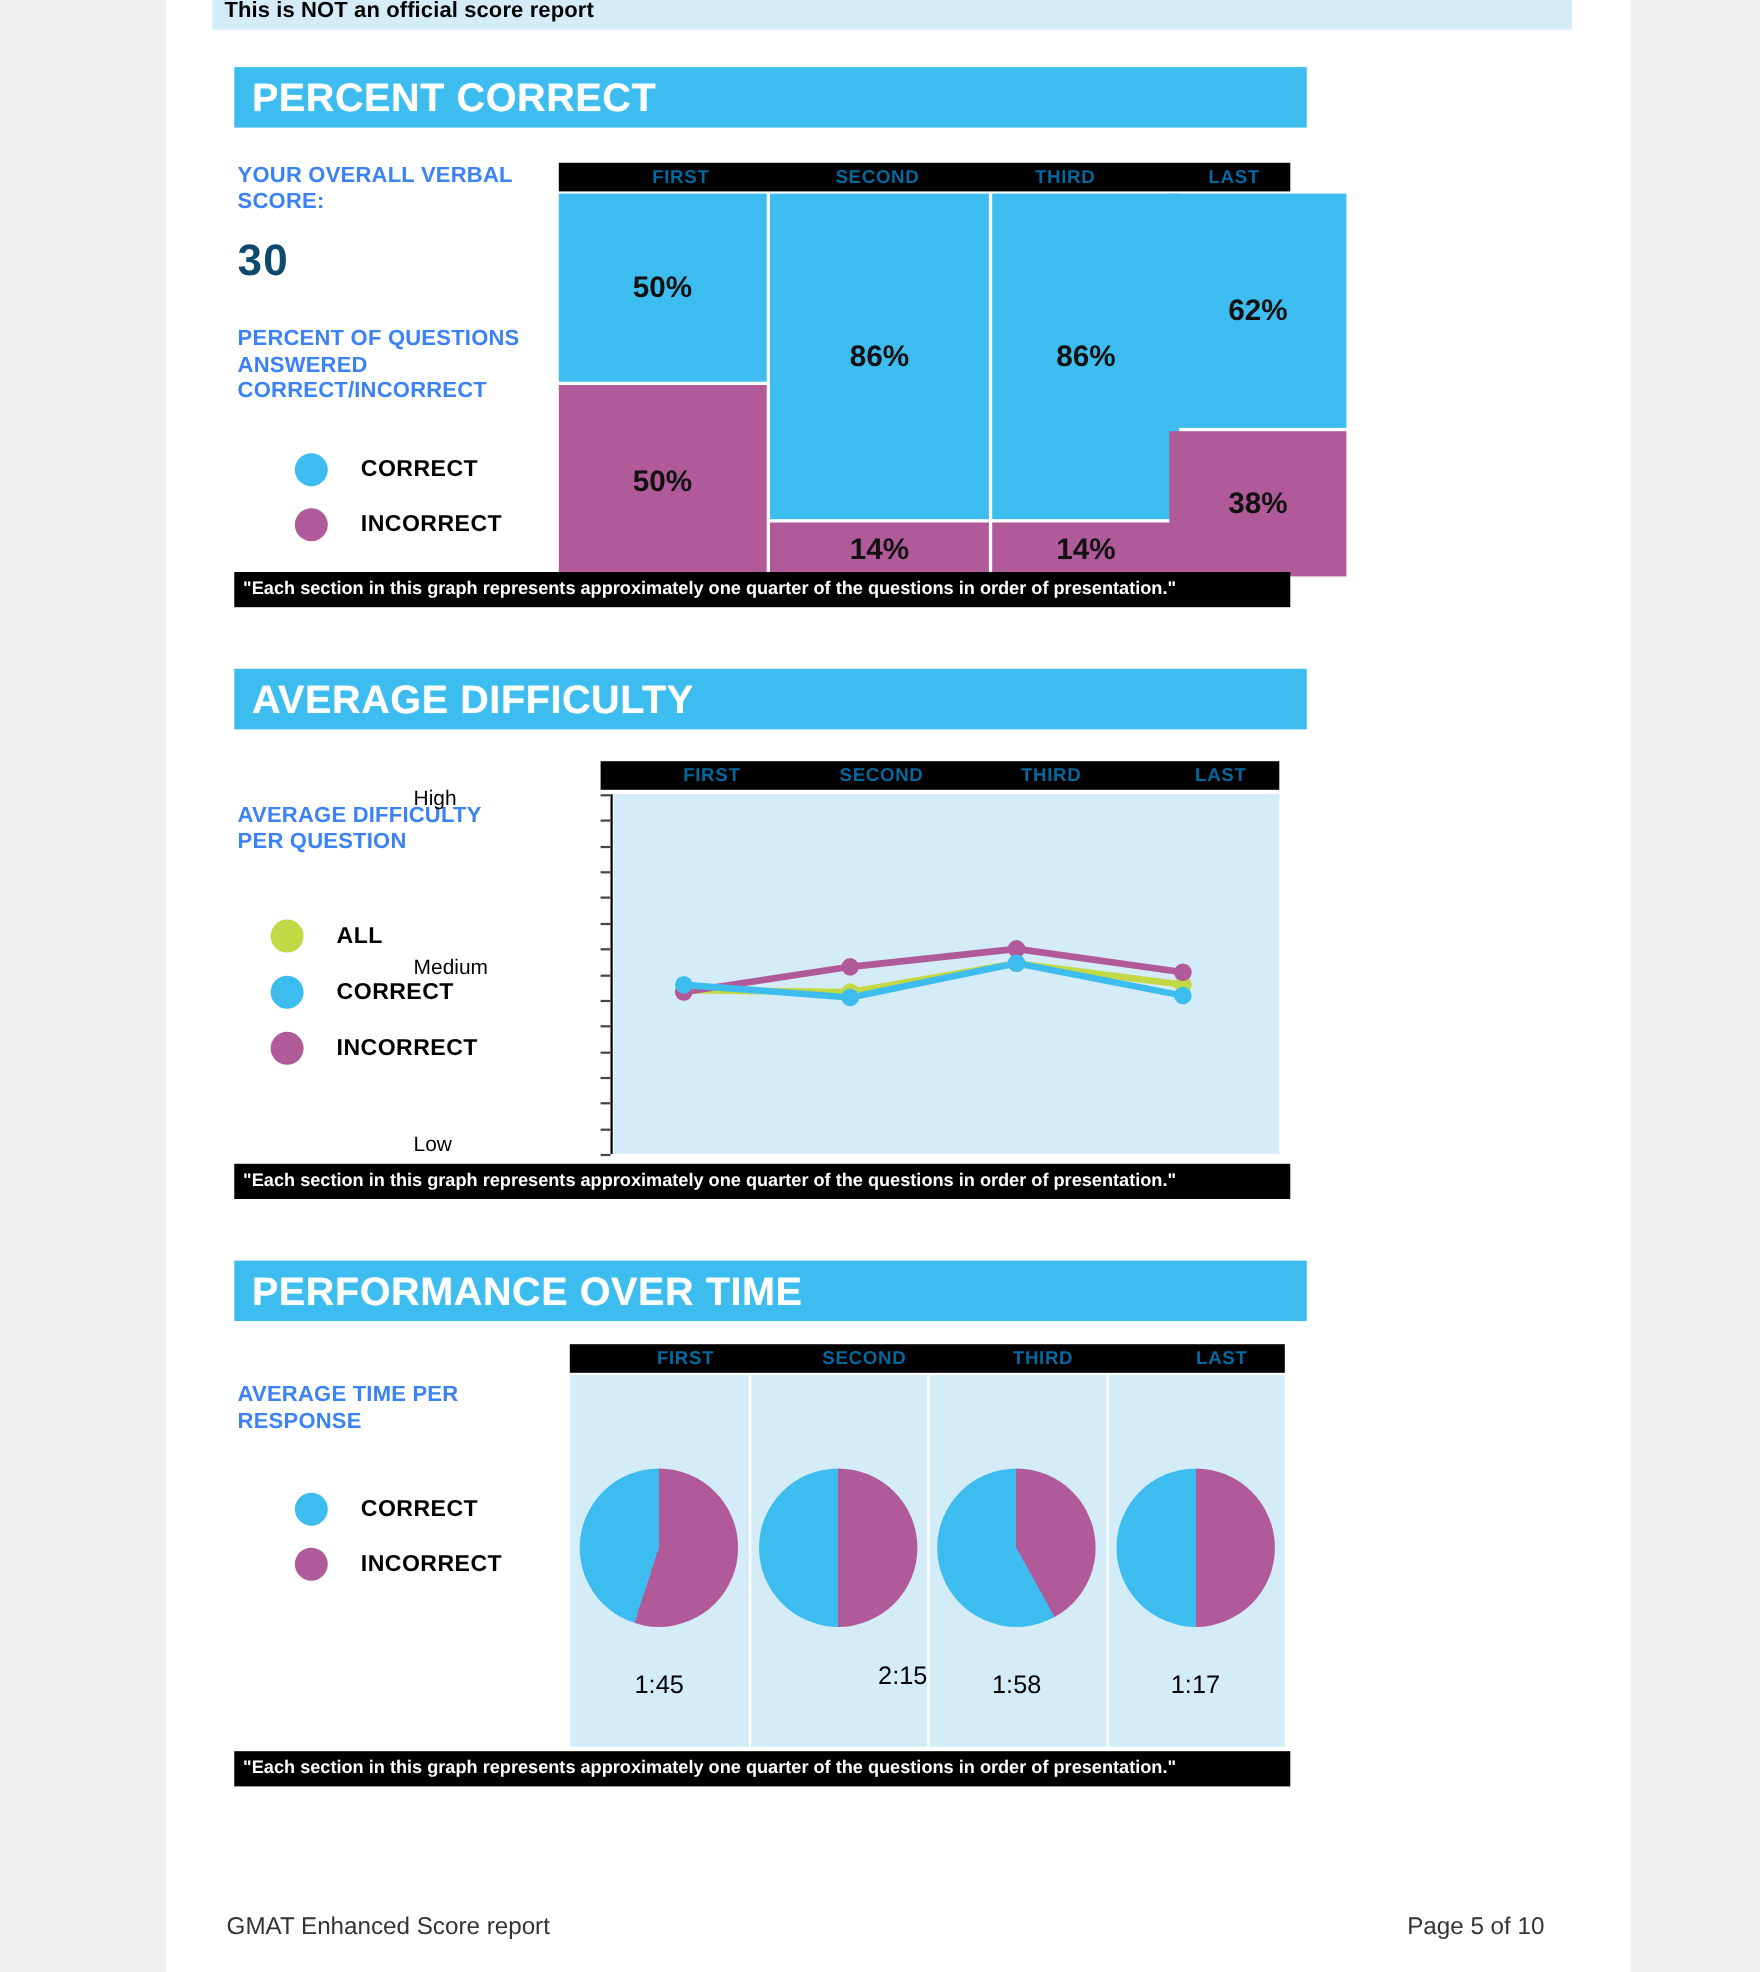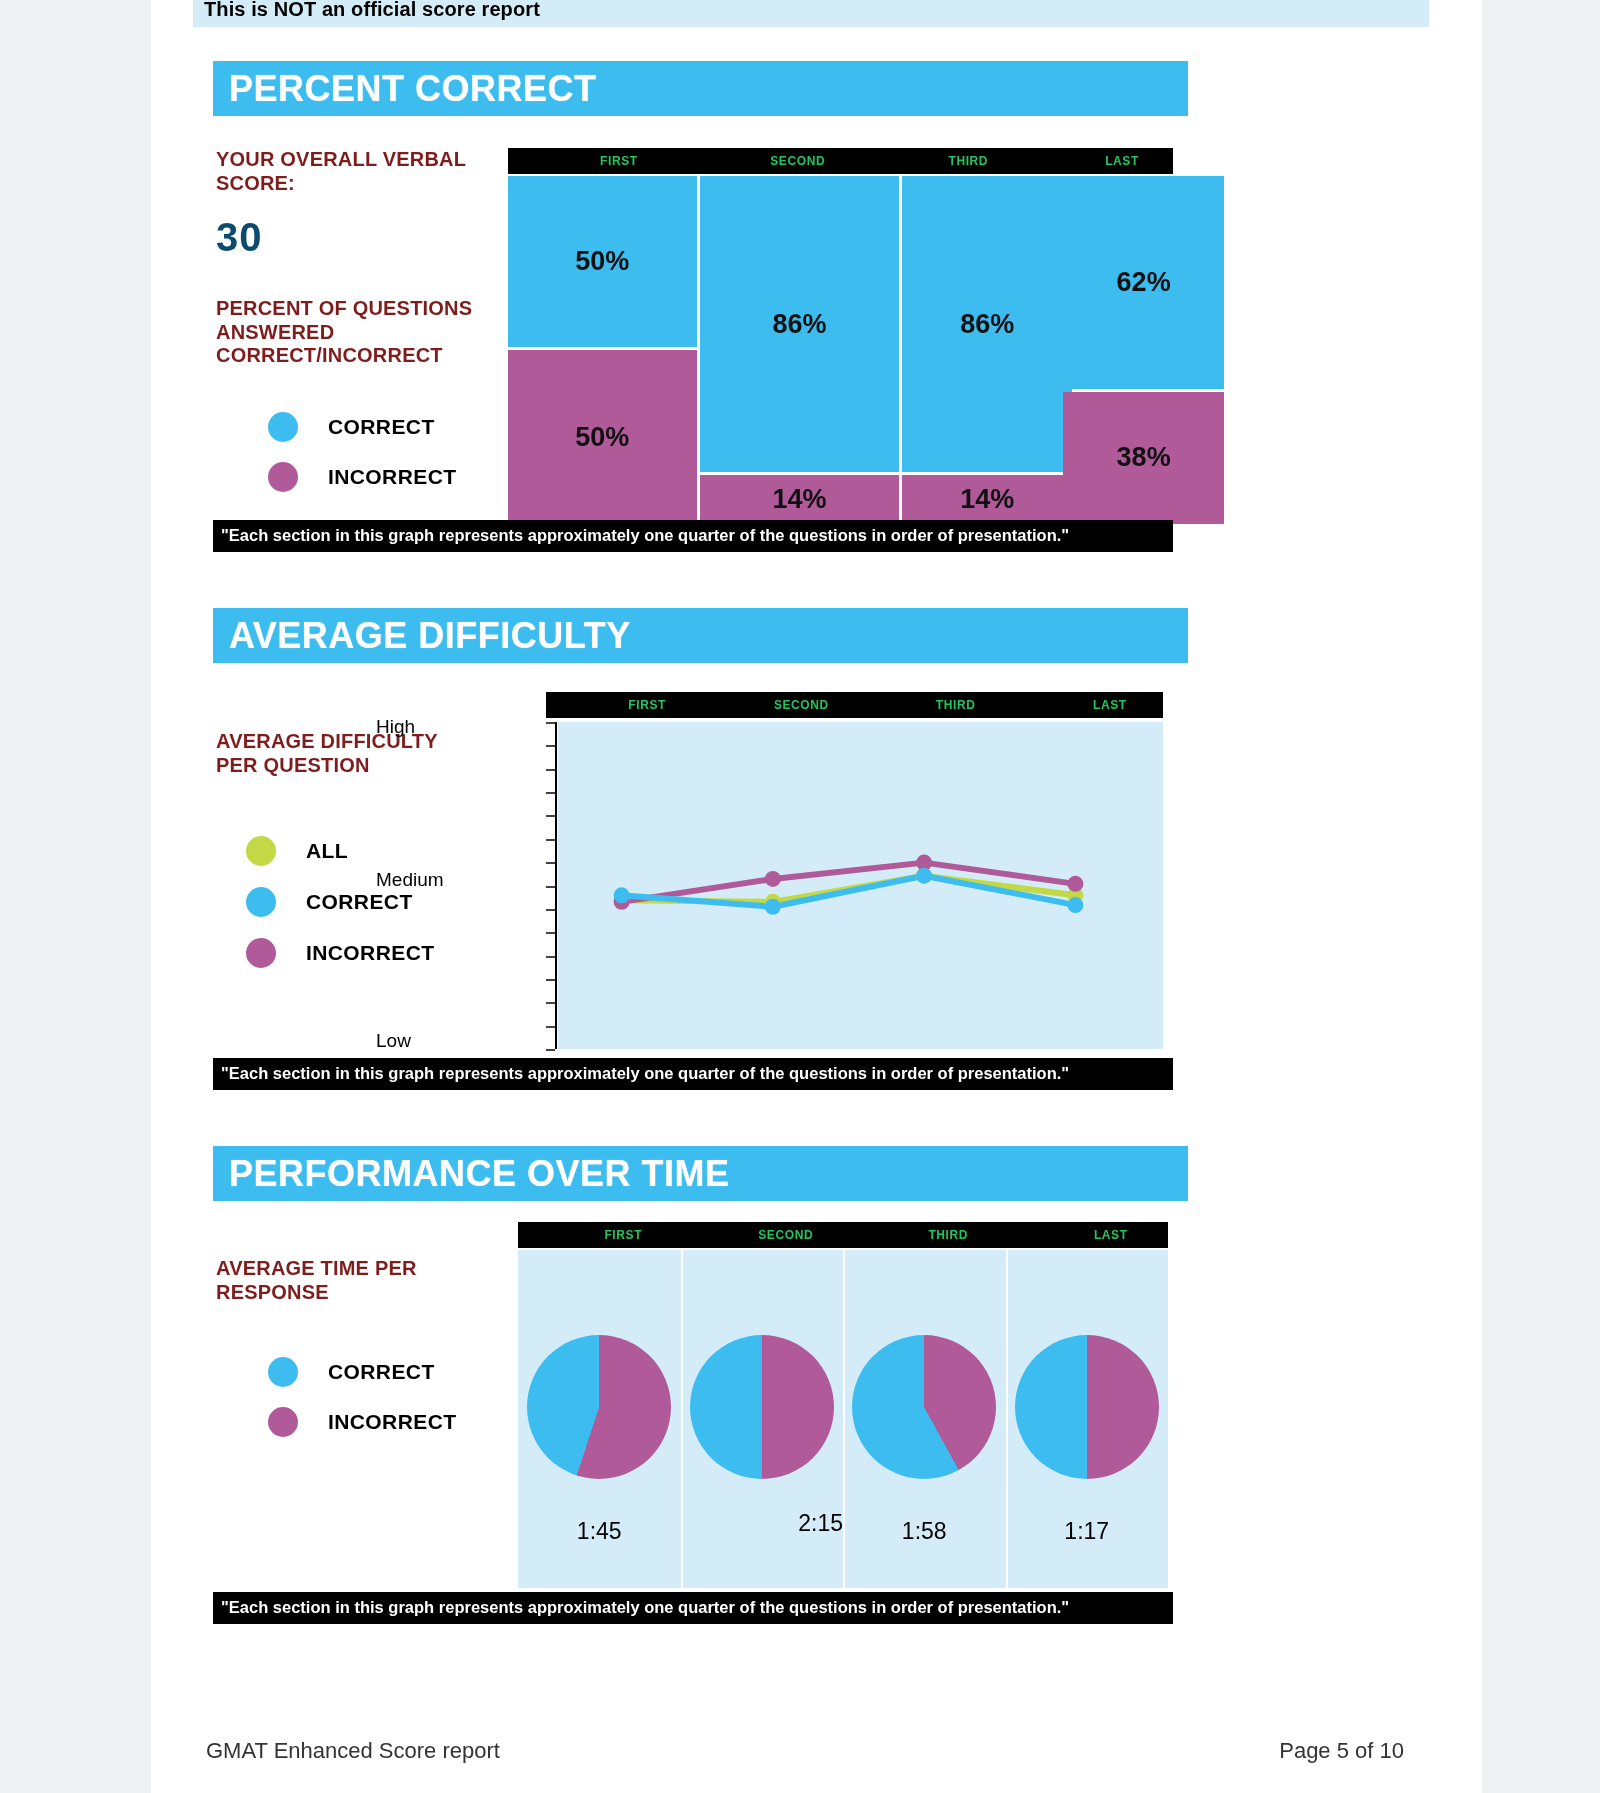--- a/index.html
+++ b/index.html
@@ -43,42 +43,42 @@
   .footnote {
     position:absolute;
     background:#000000; color:#ffffff;
     font-size:16.5px; font-weight:bold;
     line-height:1.25;
     padding:5px 8px 6px 8px;
     letter-spacing:0px;
   }
   .lab-head {
     position:absolute;
-    color:#7f1d1d; font-size:20px; font-weight:bold;
+    color:#3b82f6; font-size:20px; font-weight:bold;
     line-height:1.18; letter-spacing:.2px;
   }
   .legend-row {
     position:absolute; display:flex; align-items:center;
   }
   .legend-dot {
     width:30px; height:30px; border-radius:50%;
     display:inline-block;
   }
   .legend-txt {
     margin-left:30px; font-size:21px; font-weight:bold; color:#000;
     letter-spacing:.4px;
   }
 
   
   .colhead {
     position:absolute; background:#000000; height:26px;
     display:flex;
   }
   .colhead > div {
-    color:#22c55e; font-size:12px; font-weight:bold;
+    color:#0369a1; font-size:17px; font-weight:bold;
     display:flex; align-items:center; justify-content:center;
     letter-spacing:.6px;
     padding-left:48px;
   }
 
   
   #pc-plot { position:absolute; }
   .mos-col { position:absolute; top:0; }
   .mos-correct, .mos-incorrect {
     position:absolute; left:0; width:100%;

